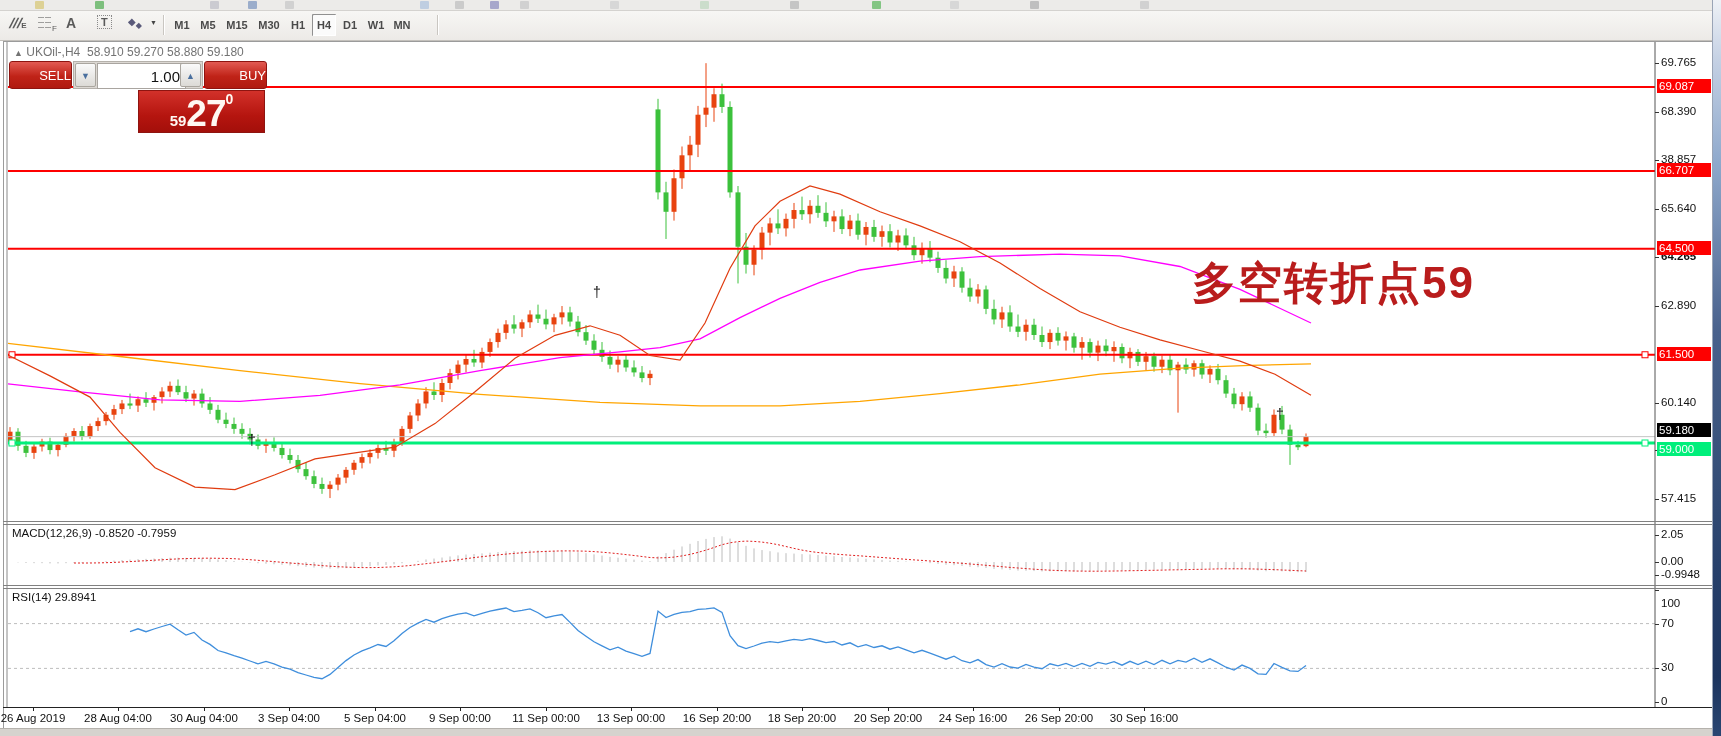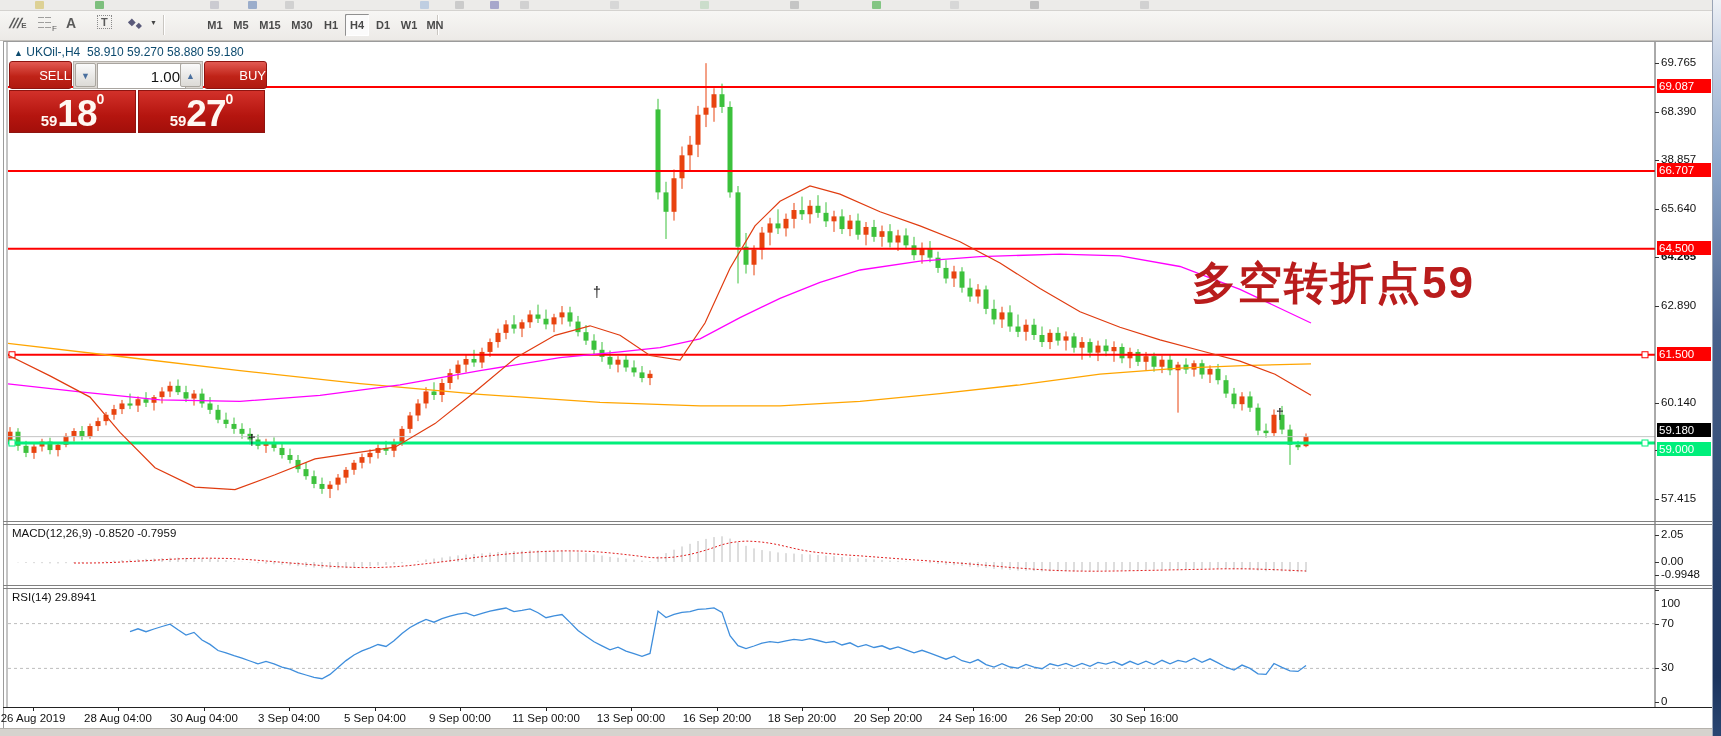--- a/index.html
+++ b/index.html
@@ -5,27 +5,27 @@
   html,body{margin:0;padding:0;}
   body{width:1721px;height:736px;position:relative;background:#ffffff;
        font-family:"Liberation Sans",sans-serif;overflow:hidden;}
   .abs{position:absolute;}
   
   #topstrip{left:0;top:0;width:1721px;height:10px;background:#ecebe9;border-bottom:1px solid #d4d2cf;}
   .mini-ic{position:absolute;top:1px;width:9px;height:8px;border-radius:1px;opacity:.75;}
   
   #toolbar{left:0;top:11px;width:1721px;height:29px;background:linear-gradient(#f7f6f4,#eceae7);border-bottom:1px solid #c3c0bb;}
   .tbtn{position:absolute;top:3px;height:22px;line-height:22px;text-align:center;color:#3a3a3a;font-size:11px;cursor:default;}
-  .tf{font-weight:bold;color:#4a4a4a;margin-left:33px;}
+  .tf{font-weight:bold;color:#4a4a4a;}
   .tf.active{background:#fbfbfb;box-shadow:inset 1px 1px 0 #909090, inset -1px -1px 0 #ffffff;border-radius:1px;}
   .vsep{position:absolute;top:4px;width:1px;height:20px;background:#c9c6c1;border-right:1px solid #fff;}
   .toolico{position:absolute;top:5px;color:#5a5a5a;}
   
   #chartwin{left:3px;top:41px;width:1712px;height:695px;background:#ffffff;border-left:1px solid #9b9b9b;border-top:1px solid #9b9b9b;}
-  #title{left:14px;top:45px;font-size:12px;color:#0c4a6e;}
+  #title{left:14px;top:45px;font-size:12px;color:#737373;}
   
   #ocp{left:9px;top:61px;width:258px;height:72px;font-family:"Liberation Sans",sans-serif;}
   .ocp-btn{position:absolute;top:0;width:63px;height:28px;line-height:28px;color:#fff;font-size:13px;text-align:right;
       background:linear-gradient(#e25a52,#c02318 55%,#b01a10);border:1px solid #8e1410;border-radius:3px;box-sizing:border-box;}
   #ocp-mid{position:absolute;left:64px;top:0;width:130px;height:28px;background:#dcd8d3;border:1px solid #b5b1ab;box-sizing:border-box;}
   #vol-input{position:absolute;left:23px;top:1px;width:82px;height:24px;border:1px solid #a9a5a0;font-size:15px;text-align:right;padding:0 5px 0 0;color:#111;background:#fff;}
   .spin{position:absolute;top:1px;width:21px;height:24px;background:linear-gradient(#fafafa,#dcdad6);border:1px solid #aaa69f;box-sizing:border-box;color:#4a6f9e;font-size:9px;line-height:24px;text-align:center;border-radius:2px;}
   .ocp-price{position:absolute;top:29px;width:127px;height:43px;background:linear-gradient(#d2312a,#b5150f 60%,#a30f0a);border:1px solid #8e1410;box-sizing:border-box;color:#fff8f2;text-align:center;}
   .pp-small{font-size:15px;font-weight:bold;vertical-align:baseline;}
   .pp-big{font-size:37px;font-weight:bold;letter-spacing:-1px;}
@@ -634,23 +634,20 @@
 </div>
 
 <div class="abs" id="ocp">
   <div class="ocp-btn" style="left:0;">SELL</div>
   <div id="ocp-mid">
     <div class="spin" style="left:1px;">▼</div>
     <input id="vol-input" value="1.00" style="">
     <div class="spin" style="left:106px;">▲</div>
   </div>
   <div class="ocp-btn" style="left:195px;">BUY</div>
-  <div class="ocp-price" style="left:0;">
-    <span class="pp-small">59</span><span class="pp-big">18</span><span class="pp-sup">0</span>
-  </div>
   <div class="ocp-price" style="left:129px;">
     <span class="pp-small">59</span><span class="pp-big">27</span><span class="pp-sup">0</span>
   </div>
 </div>
 
 <div class="abs" id="anno" style="left:1192px;top:254px;">多空转折点59</div>
 
 <div class="abs indlabel" style="left:12px;top:527px;">MACD(12,26,9) -0.8520 -0.7959</div>
 <div class="abs indlabel" style="left:12px;top:591px;">RSI(14) 29.8941</div>
 

